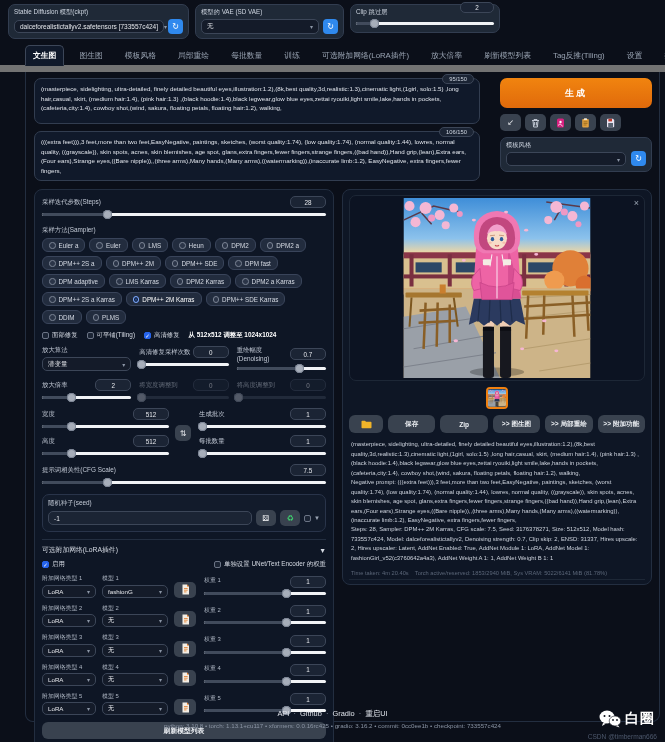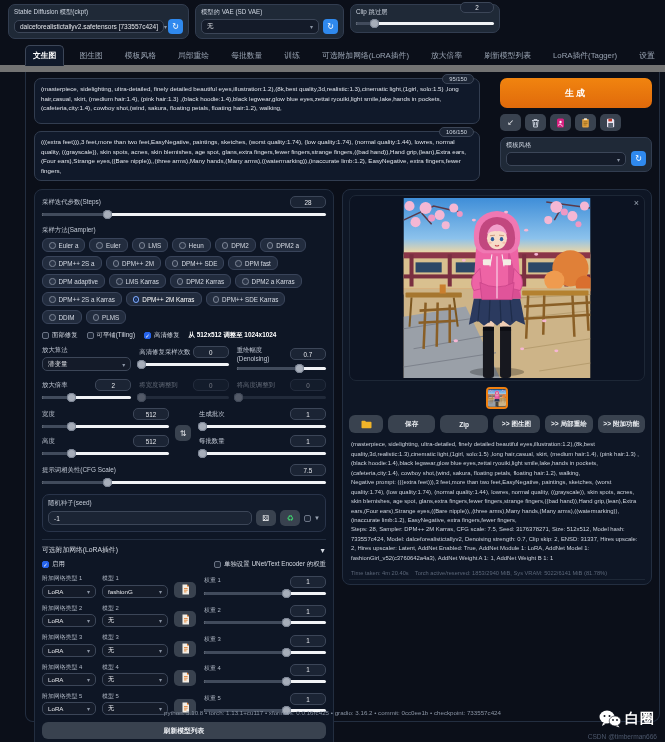--- a/index.html
+++ b/index.html
@@ -271,21 +271,21 @@
 <div class="tabs">
   <span class="tab active">文生图</span>
   <span class="tab">图生图</span>
   <span class="tab">模板风格</span>
   <span class="tab">局部重绘</span>
   <span class="tab">每批数量</span>
   <span class="tab">训练</span>
   <span class="tab">可选附加网络(LoRA插件)</span>
   <span class="tab">放大倍率</span>
   <span class="tab">刷新模型列表</span>
-  <span class="tab">LoRA插件(Tagger)</span>
+  <span class="tab">Tag反推(Tiling)</span>
   <span class="tab">设置</span>
   <span class="tab">扩展</span>
 </div>
 
 <div class="outer">
 
   <div class="toprow">
     <div class="promptcol">
       <div class="ta-wrap">
         <div class="counter">95/150</div>
@@ -827,20 +827,23 @@
       </div>
       <div class="geninfo">(masterpiece, sidelighting, ultra-detailed, finely detailed beautiful eyes,illustration:1.2),(8k,best quality,3d,realistic:1.3),cinematic light,(1girl, solo:1.5) ,long hair,casual, skirt, (medium hair:1.4), (pink hair:1.3) ,(black hoodie:1.4),black legwear,glow blue eyes,zettai ryouiki,light smile,lake,hands in pockets,(cafeteria,city:1.4), cowboy shot,(wind, sakura, floating petals, floating hair:1.2), walking,
 Negative prompt: (((extra feet))),3 feet,more than two feet,EasyNegative, paintings, sketches, (worst quality:1.74), (low quality:1.74), (normal quality:1.44), lowres, normal quality, ((grayscale)), skin spots, acnes, skin blemishes, age spot, glans,extra fingers,fewer fingers,strange fingers,((bad hand)),Hand grip,(lean),Extra ears,(Four ears),Strange eyes,((Bare nipple)),,(three arms),Many hands,(Many arms),((watermarking)),(inaccurate limb:1.2), EasyNegative, extra fingers,fewer fingers,
 Steps: 28, Sampler: DPM++ 2M Karras, CFG scale: 7.5, Seed: 3176378271, Size: 512x512, Model hash: 733557c424, Model: dalceforealistictallyv2, Denoising strength: 0.7, Clip skip: 2, ENSD: 31337, Hires upscale: 2, Hires upscaler: Latent, AddNet Enabled: True, AddNet Module 1: LoRA, AddNet Model 1: fashionGirl_v52(c3760642a4a3), AddNet Weight A 1: 1, AddNet Weight B 1: 1</div>
       <div class="perf">Time taken: 4m 20.40s    Torch active/reserved: 1853/2940 MiB, Sys VRAM: 5022/6141 MiB (81.78%)</div>
     </div>
   </div>
 </div>
 
 <div class="footer">
+  <div class="flinks">
+    <span class="flink">API</span><span class="flink">Github</span><span class="flink">Gradio</span><span class="flink">重启UI</span>
+  </div>
   <div class="fvers">python: 3.10.8  •  torch: 1.13.1+cu117  •  xformers: 0.0.16rc425  •  gradio: 3.16.2  •  commit: 0cc0ee1b  •  checkpoint: 733557c424</div>
 </div>
 <div class="wechat-mark">
   <svg width="22" height="18" viewBox="0 0 22 18">
     <ellipse cx="8" cy="7" rx="7.5" ry="6.5" fill="#fff"></ellipse>
     <circle cx="5.5" cy="6" r="1" fill="#0b0f19"></circle>
       <circle cx="10.5" cy="6" r="1" fill="#0b0f19"></circle>
     <path d="M4,13 L3,16 L7,13.5 Z" fill="#fff"></path>
     <ellipse cx="16" cy="11" rx="5.8" ry="5" fill="#fff" stroke="#0b0f19" stroke-width="0.6"></ellipse>
     <circle cx="14" cy="10" r="0.9" fill="#0b0f19"></circle>

